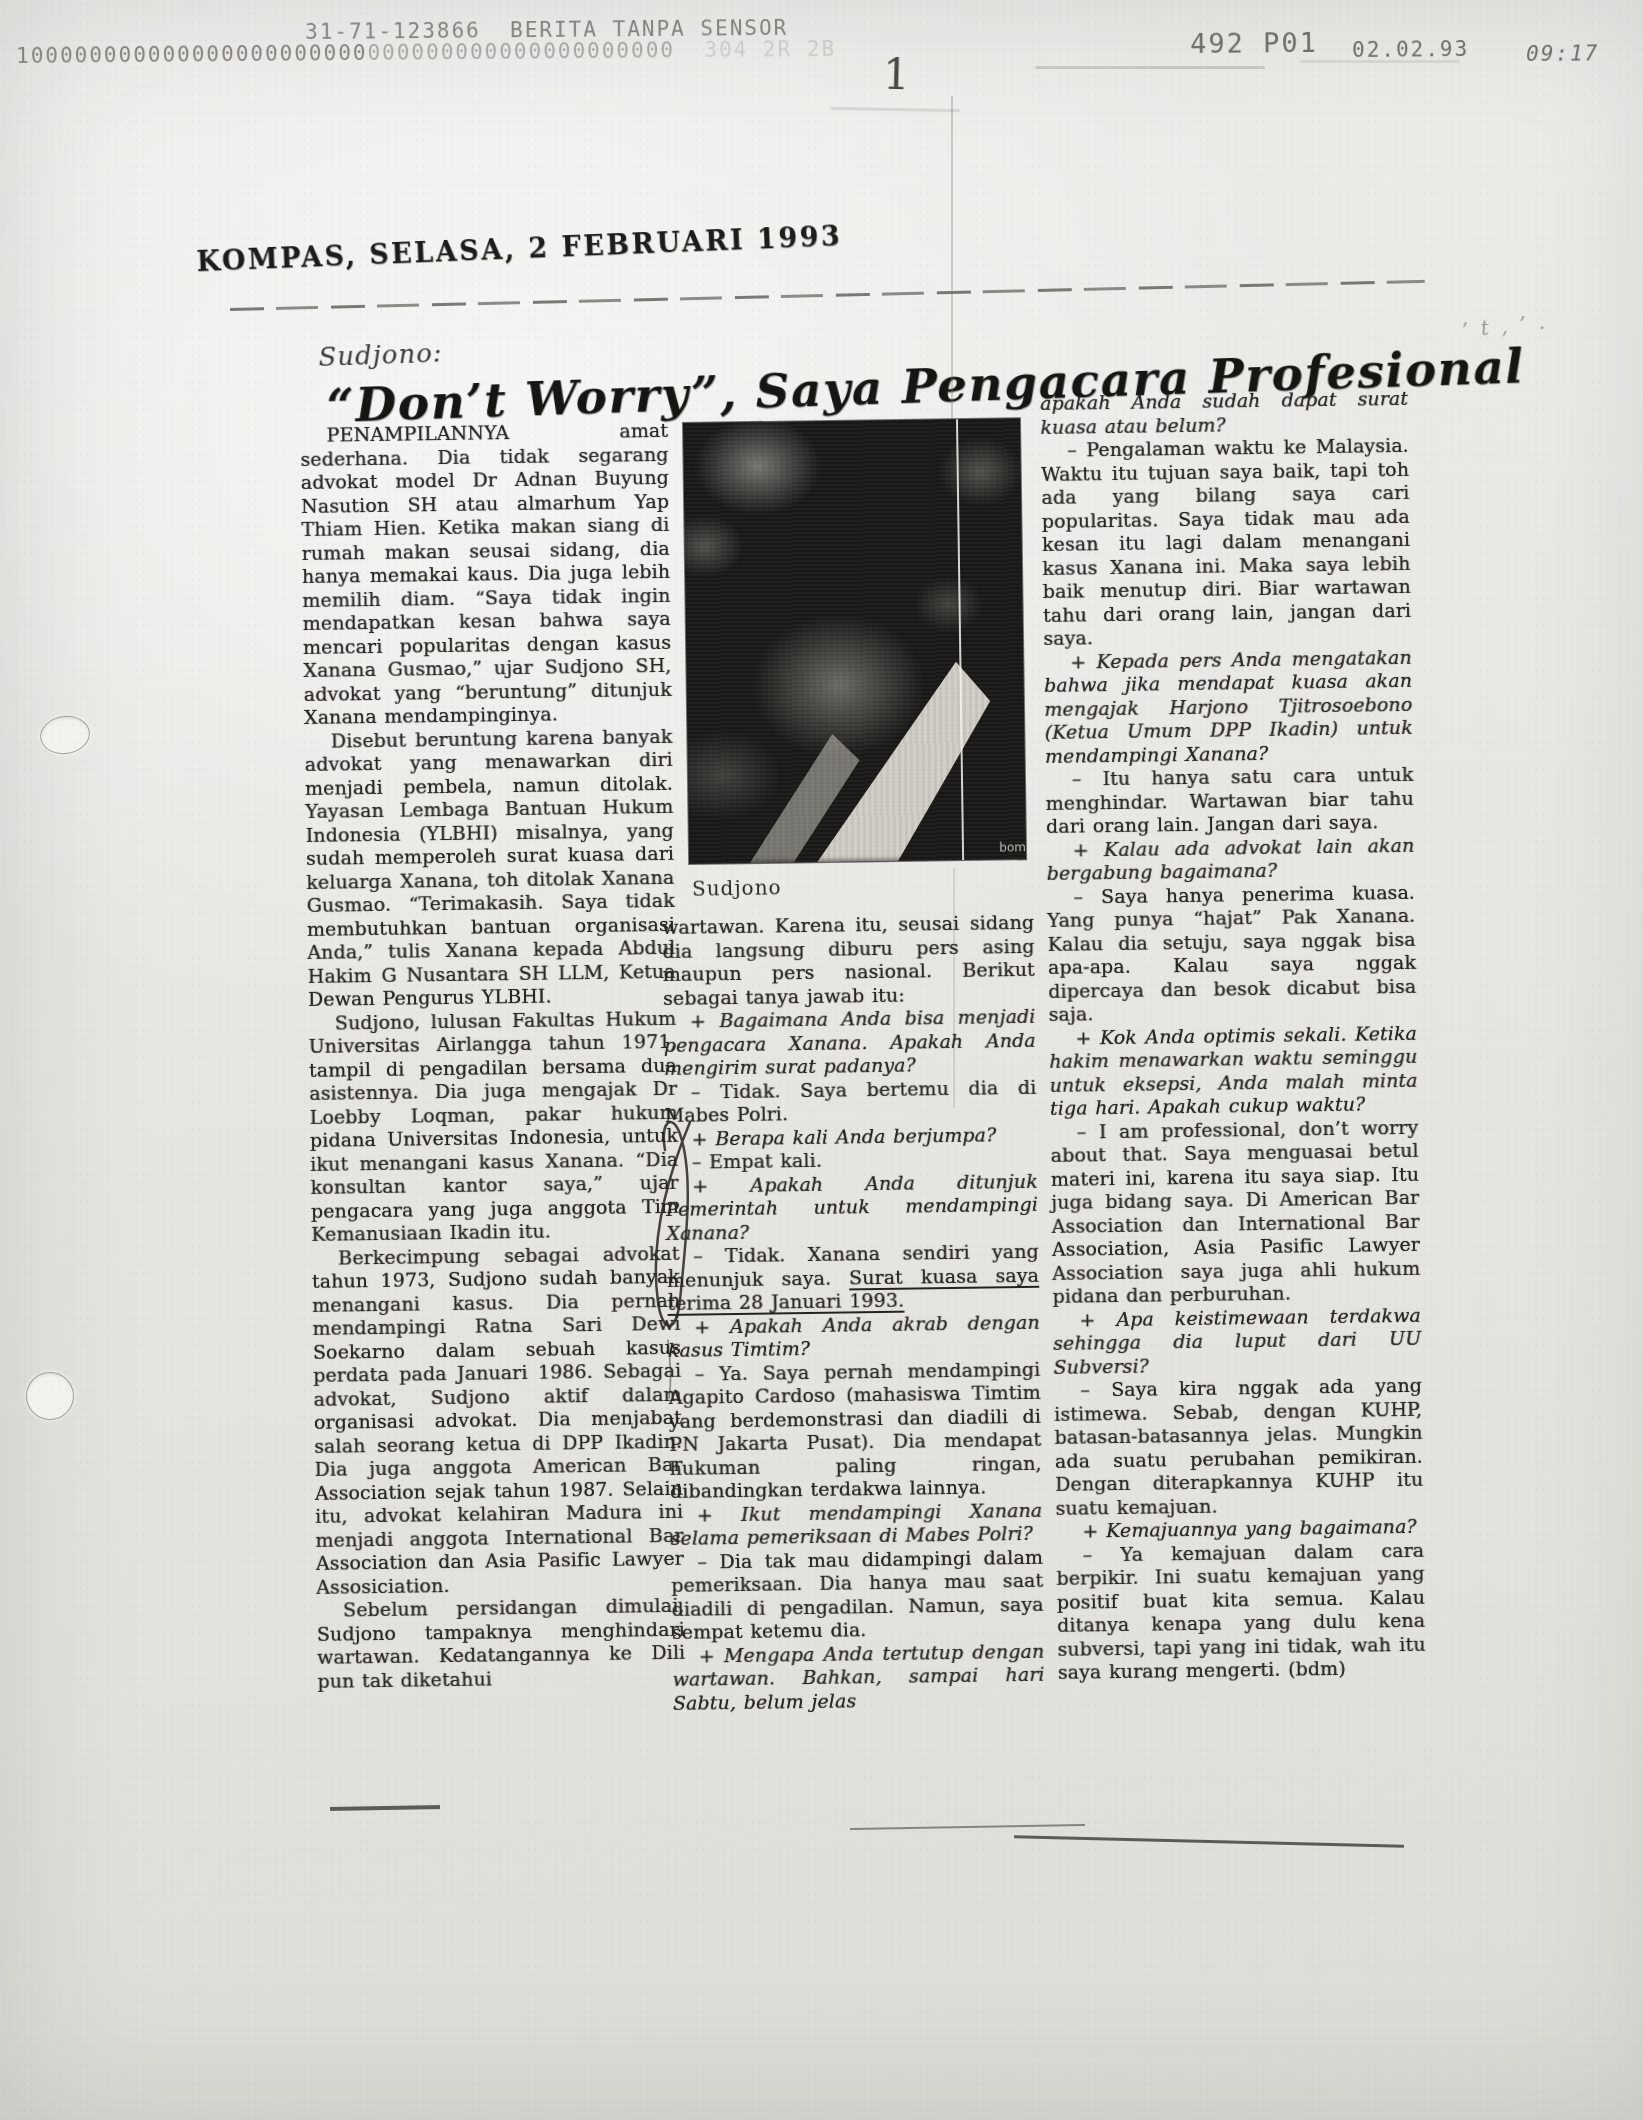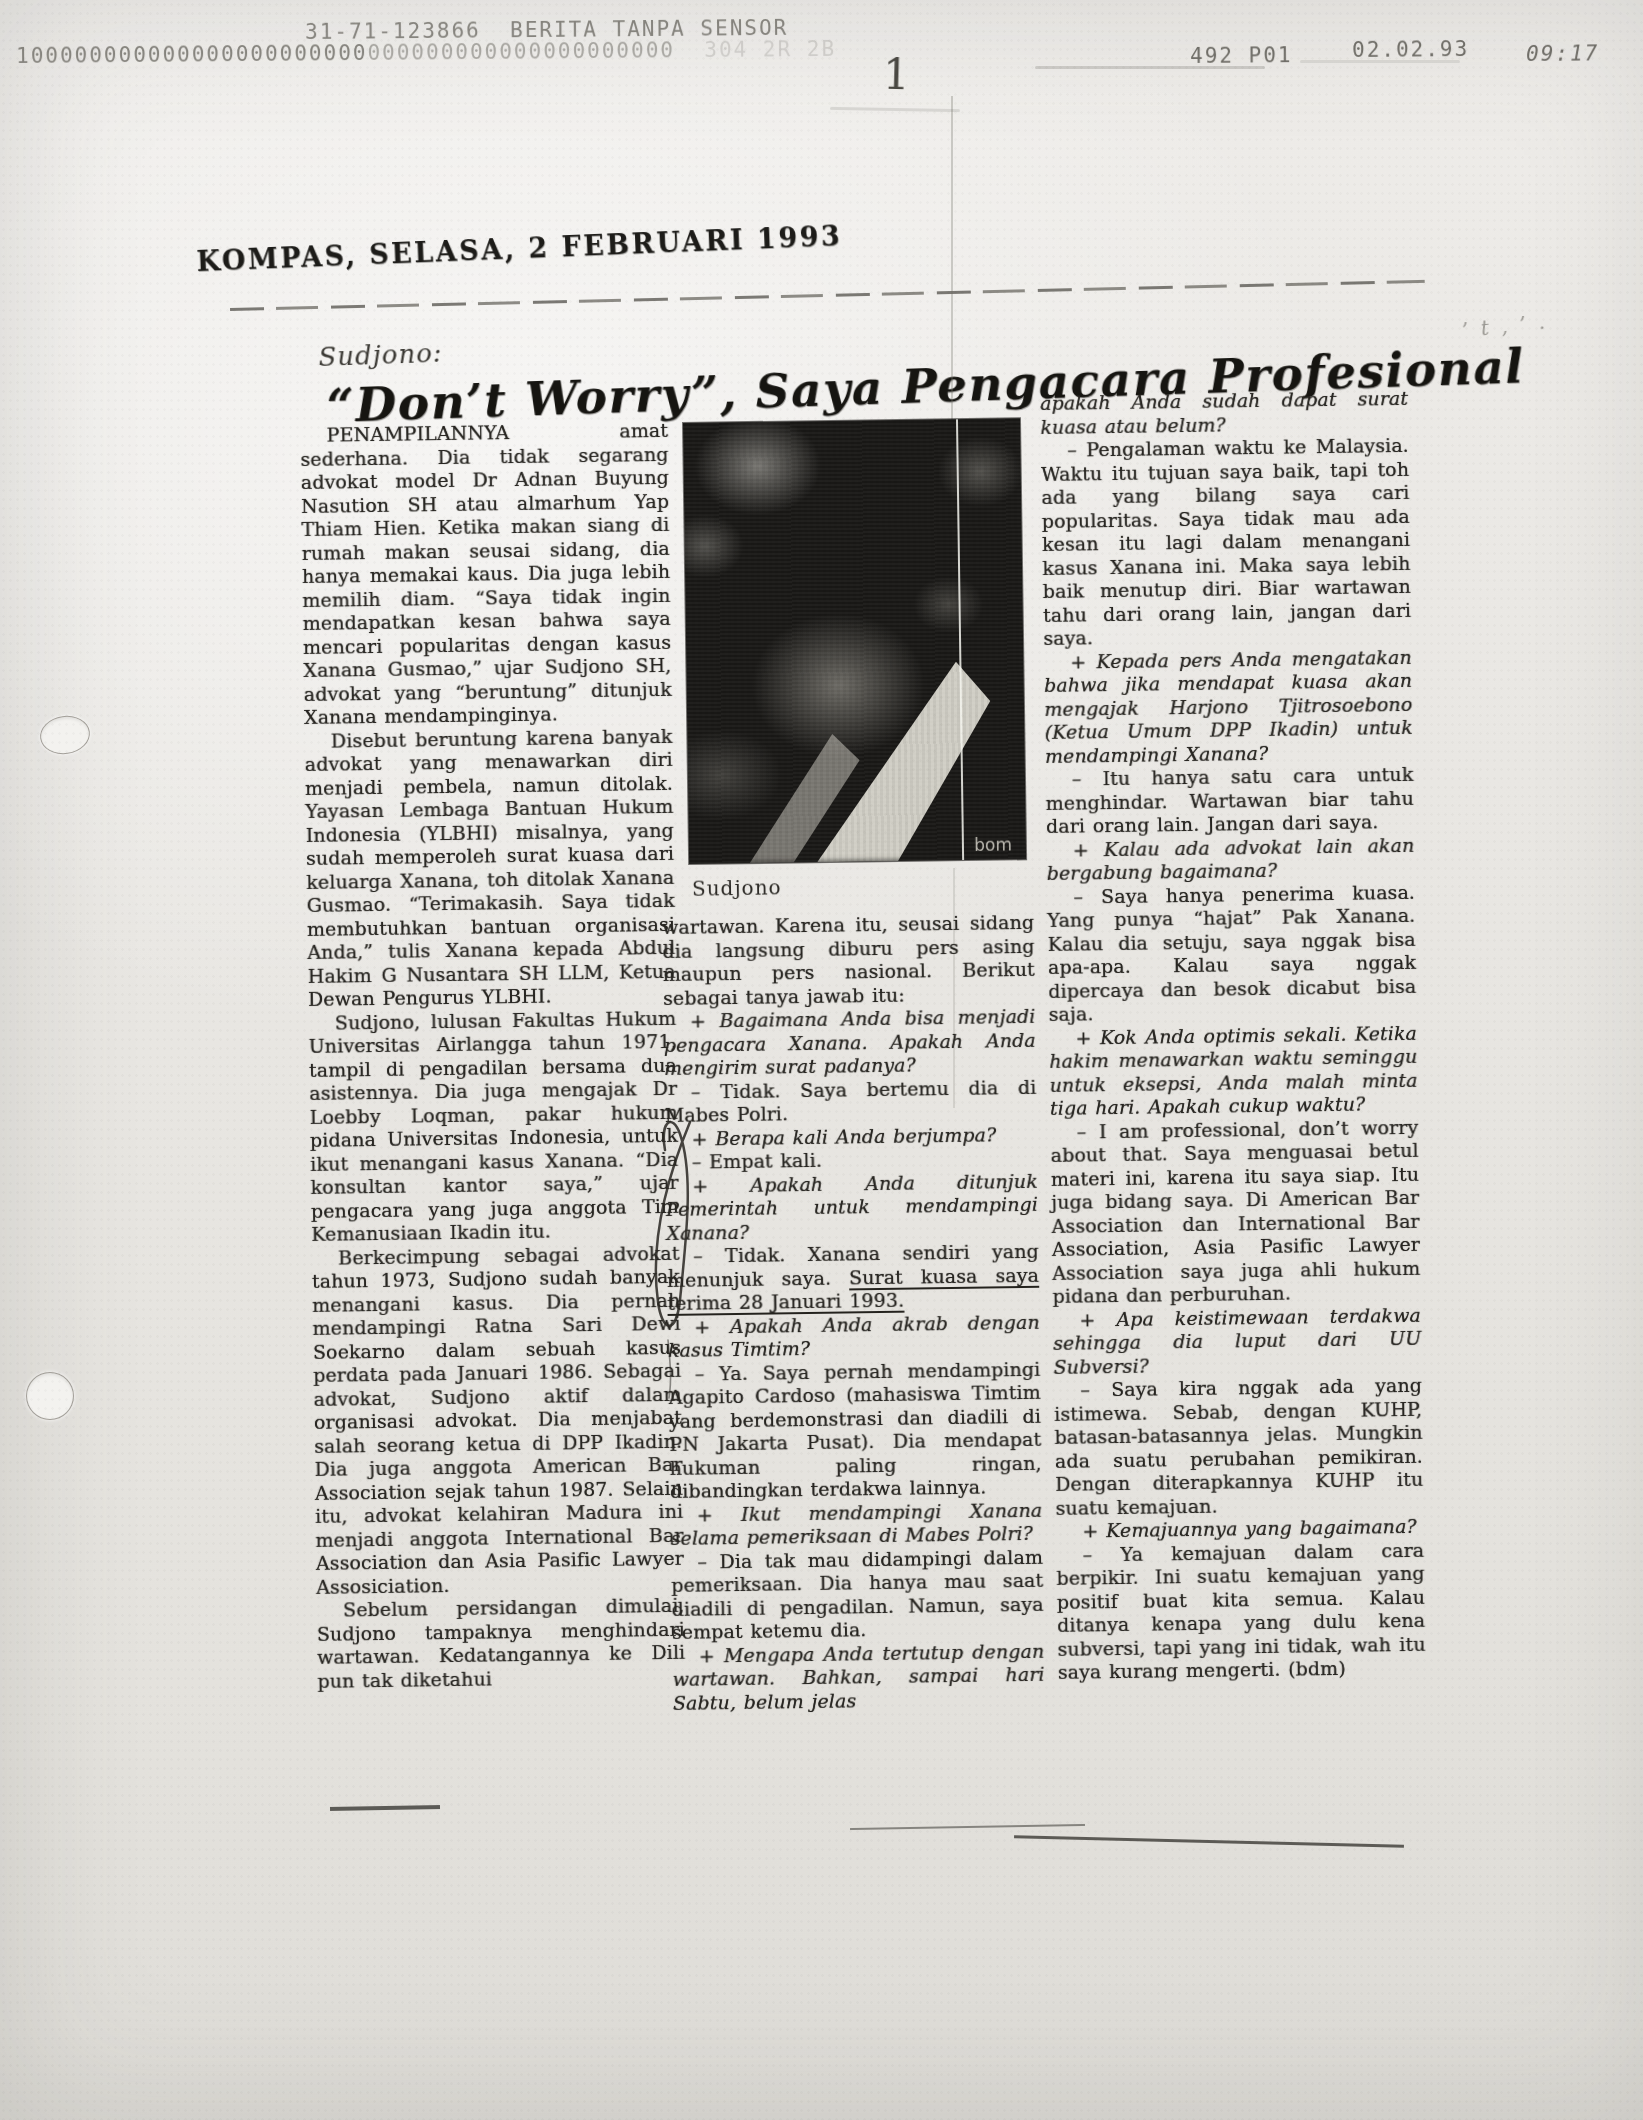--- a/index.html
+++ b/index.html
@@ -57,39 +57,39 @@
          transform:rotate(-.8deg);transform-origin:left top;overflow:hidden;
          box-shadow:0 0 0 1px rgba(25,24,22,.6);}
   .photo .noise{position:absolute;inset:0;
          background:repeating-linear-gradient(0deg, rgba(255,255,255,.035) 0 2px, transparent 2px 4px),
                     repeating-linear-gradient(90deg, rgba(0,0,0,.05) 0 3px, transparent 3px 6px);}
   .photo .wedge{position:absolute;inset:0;background:rgba(224,221,212,.92);filter:blur(3px);
                 clip-path:polygon(38% 100%, 80% 55%, 90% 64%, 62% 100%);}
   .photo .wedge2{position:absolute;inset:0;background:rgba(200,197,188,.55);filter:blur(3px);
                 clip-path:polygon(18% 100%, 43% 71%, 51% 77%, 31% 100%);}
   .photo .vline{position:absolute;top:0;bottom:0;left:81%;width:2px;background:rgba(245,244,238,.85);filter:blur(.4px);}
-  .photo .credit{position:absolute;right:14px;bottom:5px;font-family:"DejaVu Sans",sans-serif;
-                font-size:17px;color:#d6d3ca;opacity:.85;filter:blur(.3px);}
+  .photo .credit{position:absolute;right:0;bottom:5px;font-family:"DejaVu Sans",sans-serif;
+                font-size:12px;color:#d6d3ca;opacity:.85;filter:blur(.3px);}
   .caption{font-size:20px;color:#2b2925;filter:blur(.3px);letter-spacing:1px;transform:rotate(-1deg);}
 
   
   .hole{background:#f3f2ef;border:1.5px solid rgba(148,145,138,.85);border-radius:50%;
         box-shadow:inset 0 2px 3px rgba(0,0,0,.07), 0 0 4px rgba(255,255,255,.8);}
   .rule{background:#3b3a35;filter:blur(.4px);}
   .vcrease{width:2px;background:rgba(110,108,100,.3);filter:blur(.5px);}
   svg.overlay{position:absolute;left:0;top:0;pointer-events:none;}
 </style>
 </head>
 <body>
 
 <div id="page">
 
   <div class="abs fax" style="left:305px;top:20px;font-size:21px;">31-71-123866  BERITA TANPA SENSOR</div>
   <div class="abs fax" style="left:16px;top:44px;font-size:21px;"><span>100000000000000000000000</span><span class="fax dim" style="position:static;">000000000000000000000</span>  <span class="fax faded" style="position:static;">304 2R 2B</span></div>
-  <div class="abs fax" style="left:1190px;top:44px;font-size:21px;color:#6f6d67;">492 P01</div>
+  <div class="abs fax" style="left:1190px;top:28px;font-size:27px;color:#6f6d67;">492 P01</div>
   <div class="abs fax" style="left:1352px;top:38px;font-size:21px;color:#6f6d67;">02.02.93</div>
   <div class="abs fax" style="left:1526px;top:42px;font-size:21px;color:#6f6d67;font-style:italic;">09:17</div>
   <div class="abs tickmark" style="left:883px;top:50px;">1</div>
   <div class="abs streak" style="left:1035px;top:66px;width:230px;"></div>
   <div class="abs streak" style="left:1300px;top:60px;width:160px;opacity:.6;"></div>
   <div class="abs streak" style="left:830px;top:108px;width:130px;opacity:.7;transform:rotate(1deg);"></div>
 
   <div class="abs masthead" style="left:196px;top:246px;">KOMPAS, SELASA, 2 FEBRUARI 1993</div>
   <div class="abs dashrule" style="left:230px;top:308px;width:1195px;"></div>
 

